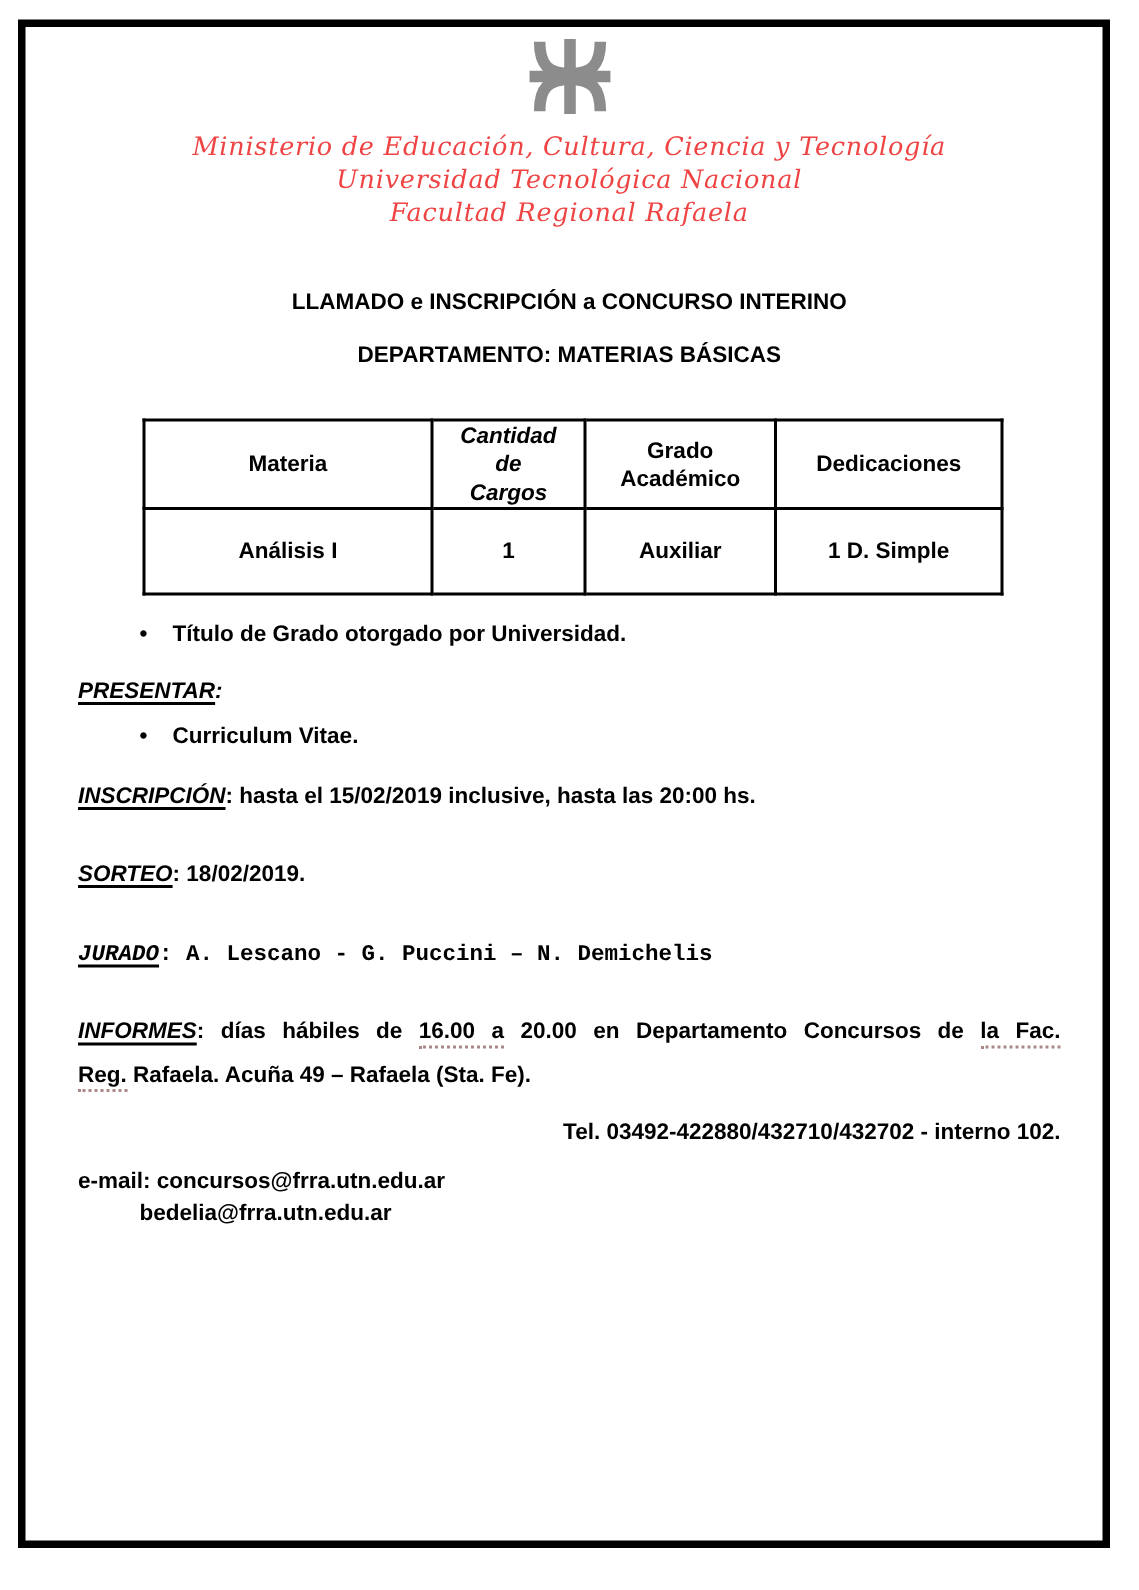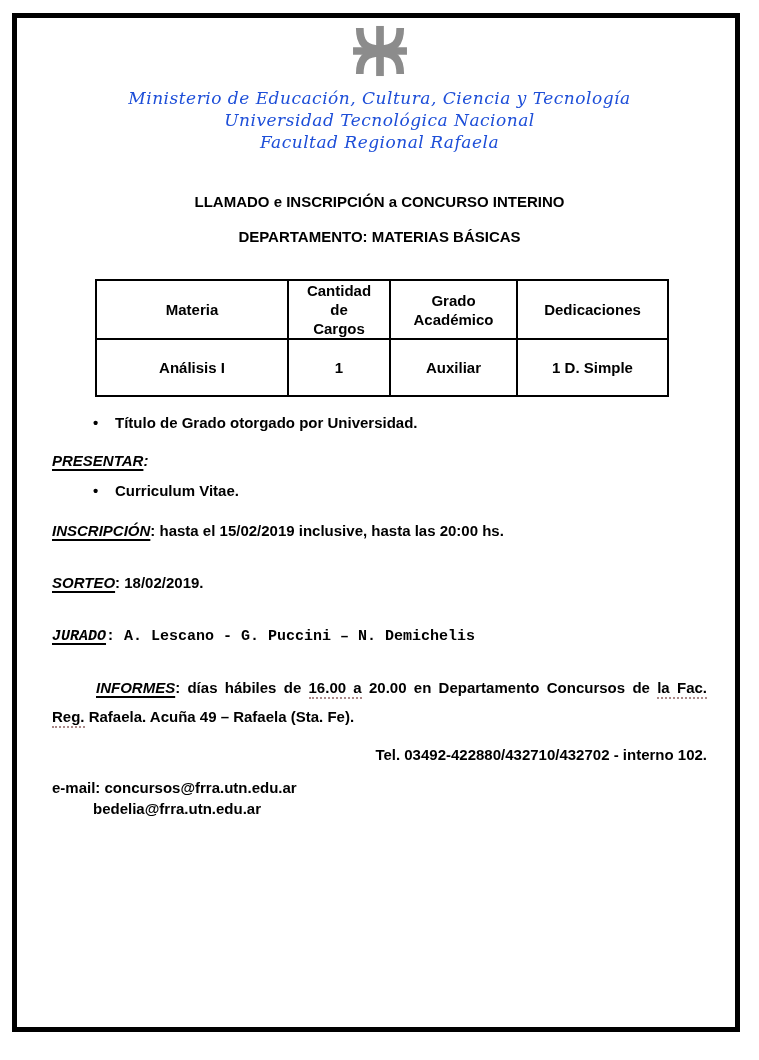--- a/index.html
+++ b/index.html
@@ -13,43 +13,43 @@
     border:5px solid #000;box-sizing:border-box;
   }
   .content{
     position:absolute;left:17px;top:18px;width:718px;height:1009px;
     box-sizing:border-box;padding:0 28px 0 35px;overflow:hidden;
   }
   
   .logo-wrap{margin-top:7px;text-align:center;height:52px;}
   .script-block{margin-top:10px;text-align:center;
     font-family:"DejaVu Serif","Liberation Serif",serif;
-    font-style:italic;color:#1d4ed8;font-size:17px;line-height:22px;letter-spacing:.5px;}
+    font-style:italic;color:#ef4444;font-size:17px;line-height:22px;letter-spacing:.5px;}
   
   .title{font-weight:bold;font-size:15px;text-align:center;}
   .t1{margin-top:40px;}
   .t2{margin-top:24px;}
   .t3{margin-top:18px;}
   
   table.cargos{border-collapse:collapse;margin:34px 0 0 43px;table-layout:fixed;}
   table.cargos th,table.cargos td{
     border:2px solid #000;font-weight:bold;font-size:15px;text-align:center;
     vertical-align:middle;padding:0;line-height:19px;
   }
   table.cargos th{white-space:pre-line;}
-  .cw1{width:190px;} .cw2{width:100px;} .cw3{width:125px;} .cw4{width:149px;border-radius:28px;}
+  .cw1{width:190px;} .cw2{width:100px;font-style:italic;} .cw3{width:125px;} .cw4{width:149px;border-radius:28px;}
   table.cargos tr{height:57px;}
   
   .sec{font-weight:bold;font-size:15px;line-height:20px;}
   .lbl{font-style:italic;text-decoration:underline;text-decoration-thickness:2px;text-underline-offset:3px;}
   .colon{font-style:italic;}
   .bullet-row{padding-left:41px;display:flex;font-weight:bold;font-size:15px;line-height:20px;}
   .dot{width:22px;flex:none;}
   .sq{border-bottom:2px dotted #a88;padding-bottom:1px;}
-  .just{ text-align:justify; text-align-last:justify; line-height:29px;margin-left:44px;}
+  .just{ text-align:justify; text-align-last:justify; line-height:29px;}
   .line2{line-height:29px;}
   .m-req{margin-top:62px;}
   .m-b1{margin-top:16px;}
   .m-pres{margin-top:18px;}
   .m-b2{margin-top:10px;}
   .m-insc{margin-top:20px;}
   .m-sort{margin-top:32px;}
   .m-conc{margin-top:31px;}
   .m-jur{margin-top:34px;font-family:Liberation Mono, monospace;}
   .m-inf{margin-top:26px;}

